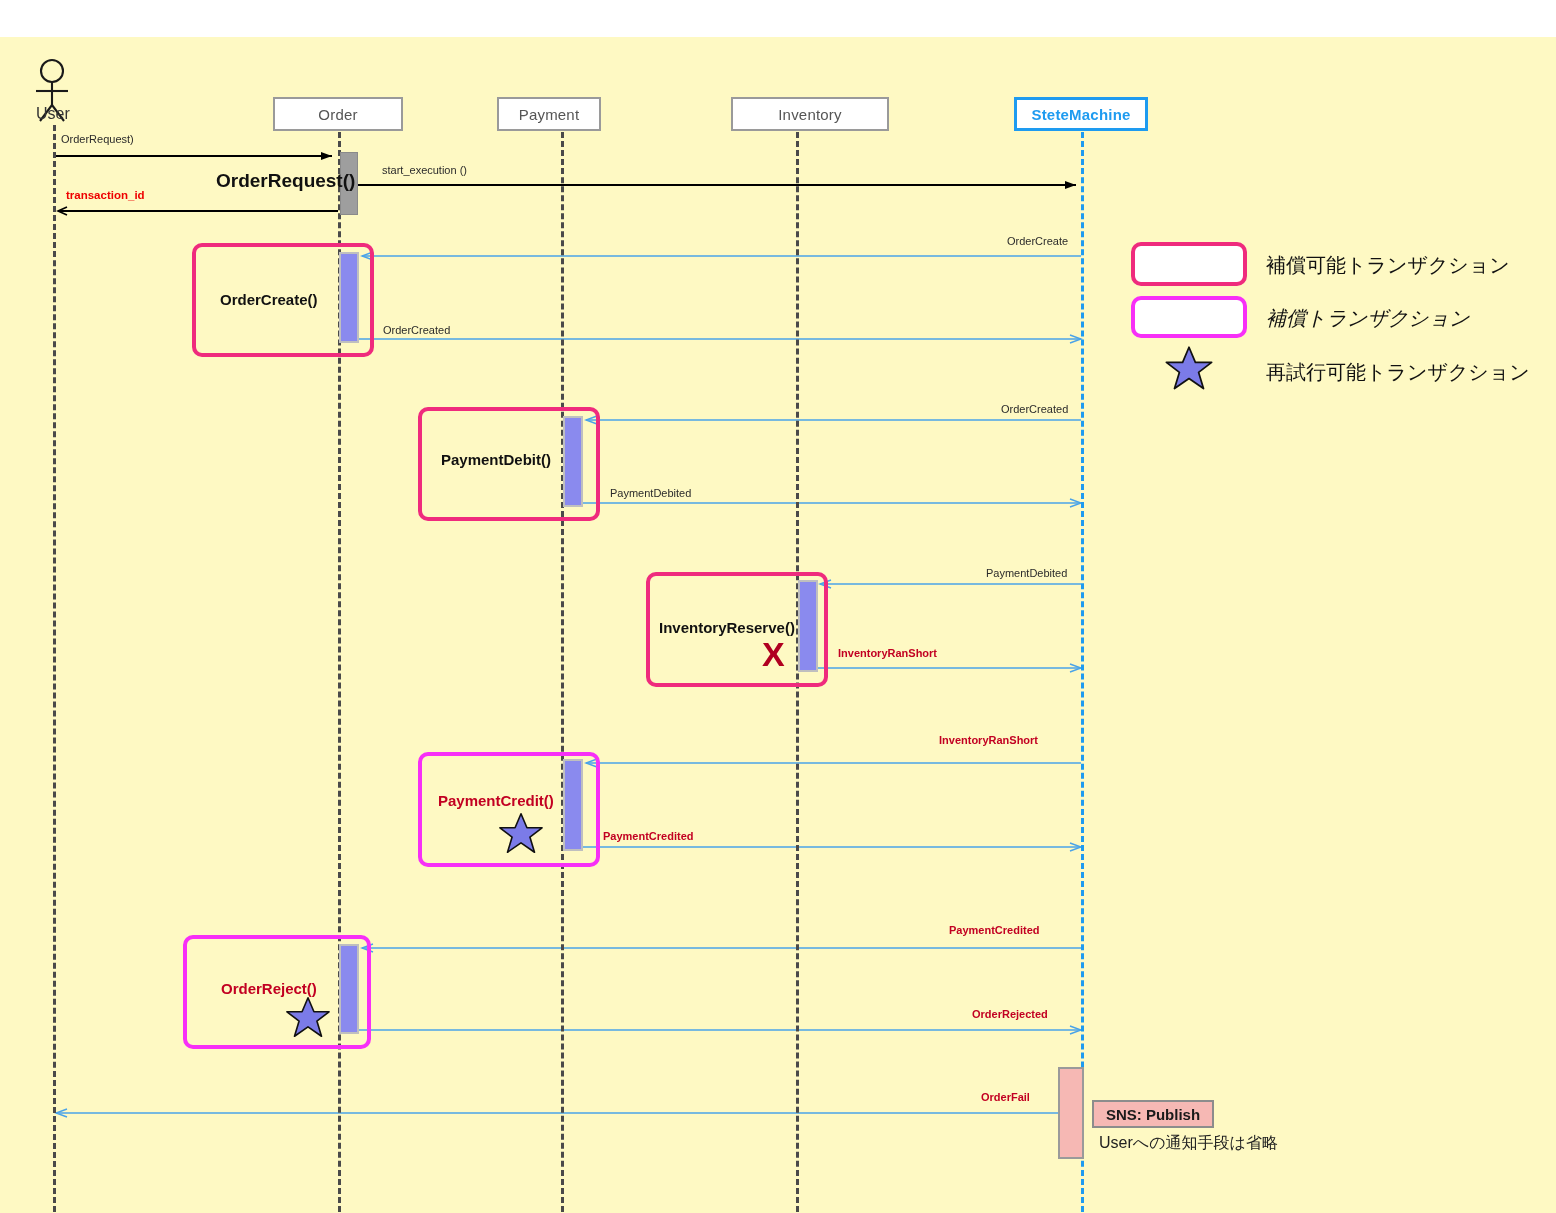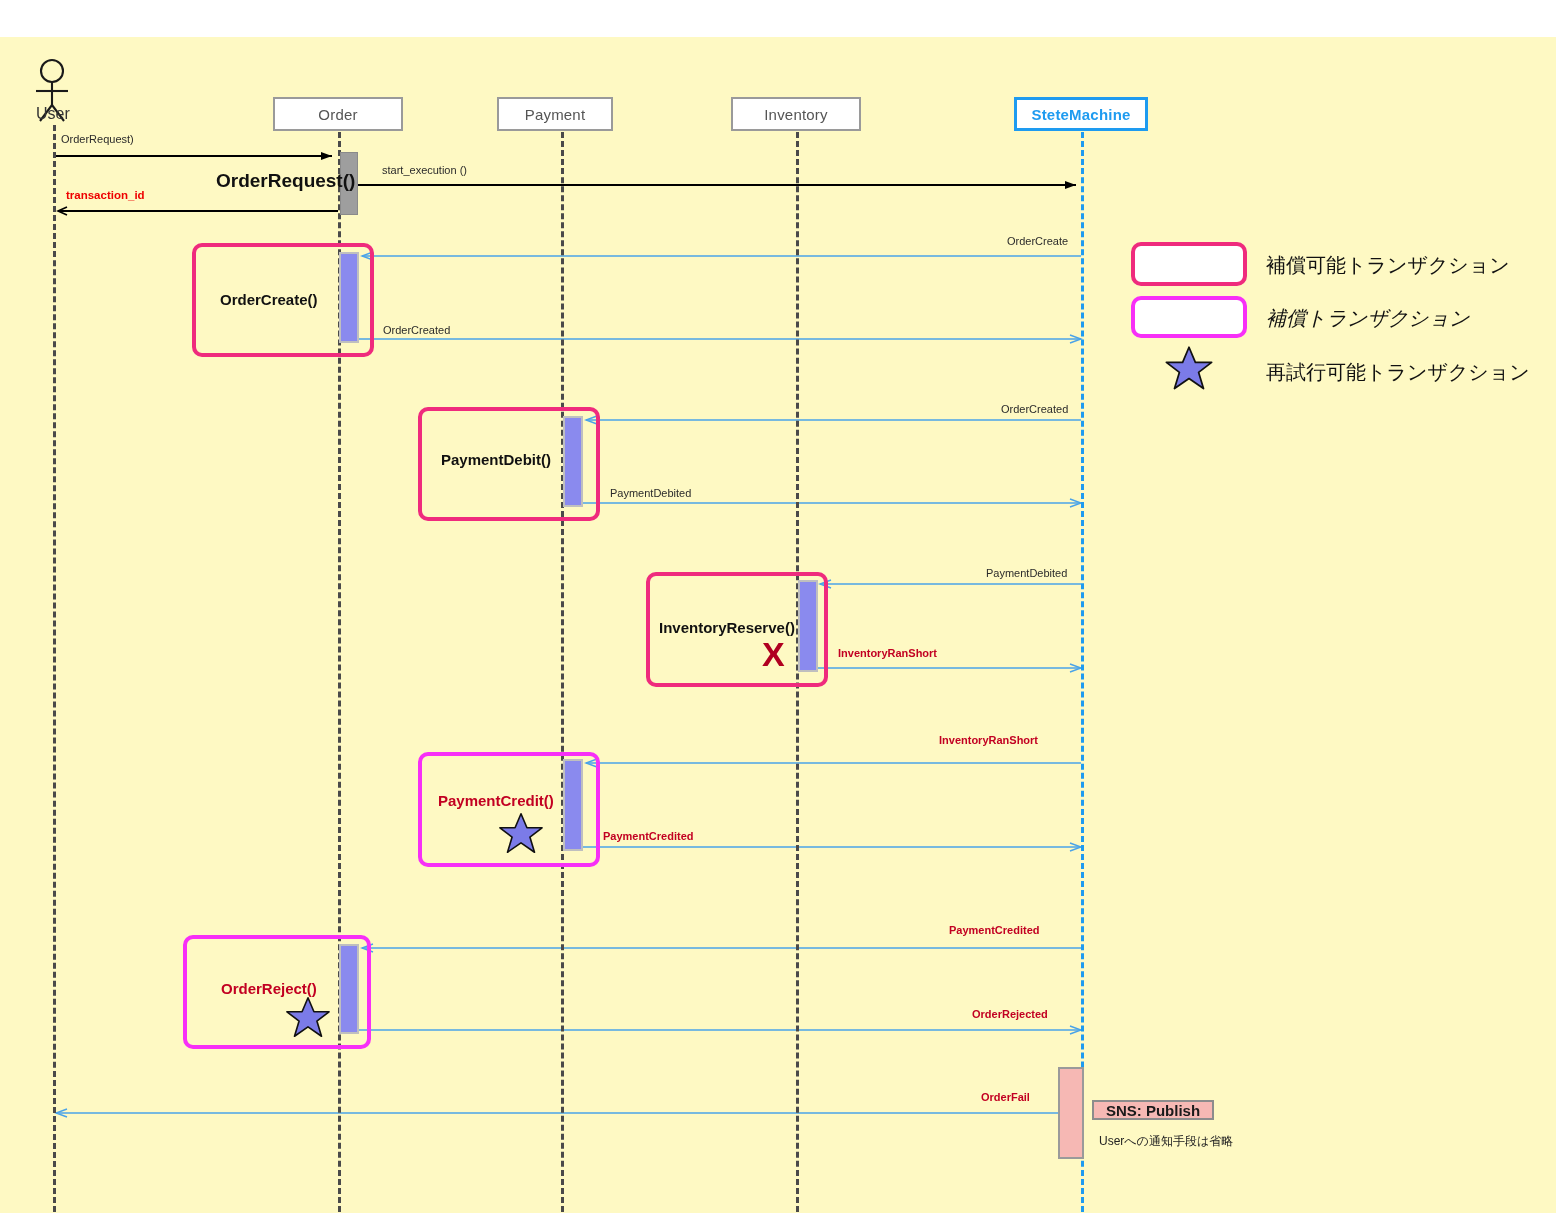--- a/index.html
+++ b/index.html
@@ -35,21 +35,21 @@
   .msg{position:absolute;white-space:nowrap;}
   .msg.small{font-size:11px;color:#2b2b2b;}
   .msg.big{font-size:19px;font-weight:bold;color:#111;}
   .msg.redsm{font-size:11.5px;font-weight:bold;color:#ee0000;}
   .msg.redbig{font-size:11px;font-weight:bold;color:#c20022;}
 
   
   .note-box{position:absolute;box-sizing:border-box;background:#f6b8b4;border:2px solid #8c8c8c;
             display:flex;align-items:center;justify-content:center;
             font-weight:bold;font-size:15px;color:#1a1a1a;}
-  .note-sub{position:absolute;font-size:12px;color:#222;white-space:nowrap;}
+  .note-sub{position:absolute;font-size:16px;color:#222;white-space:nowrap;}
 
   
   .lg-box{position:absolute;box-sizing:border-box;border-radius:10px;background:#fff;}
   .lg-box.compensable{border:4px solid #ef2b7d;}
   .lg-box.compensating{border:4px solid #f72ff7;}
   .lg-text{position:absolute;font-size:20px;color:#111;white-space:nowrap;}
 
   svg.layer{position:absolute;left:0;top:0;width:1556px;height:1213px;pointer-events:none;}
   .xmark{position:absolute;color:#b00020;font-size:34px;font-weight:bold;line-height:1;}
 </style>
@@ -122,24 +122,24 @@
 
   <div class="lifeline" style="left:338px;top:95px;height:1080px;"></div>
   <div class="lifeline" style="left:561px;top:95px;height:1080px;"></div>
   <div class="lifeline" style="left:796px;top:95px;height:1080px;"></div>
   <div class="lifeline sm" style="left:1081px;top:95px;height:1080px;"></div>
   <div class="lifeline" style="left:53px;top:88px;height:1087px;"></div>
 
   <div class="plabel" style="left:273px;top:60px;width:130px;height:34px;">
     <span>Order</span>
   </div>
-  <div class="plabel" style="left:497px;top:60px;width:116px;height:34px;">
+  <div class="plabel" style="left:497px;top:60px;width:104px;height:34px;">
     <span>Payment</span>
   </div>
-  <div class="plabel" style="left:731px;top:60px;width:130px;height:34px;">
+  <div class="plabel" style="left:731px;top:60px;width:158px;height:34px;">
     <span>Inventory</span>
   </div>
   <div class="plabel sm" style="left:1014px;top:60px;width:134px;height:34px;">
     <span>SteteMachine</span>
   </div>
 
   <div class="act gray" style="left:340px;top:115px;width:18px;height:63px;"></div>
   <div class="act purple" style="left:339px;top:215px;width:20px;height:91px;"></div>
   <div class="act purple" style="left:563px;top:379px;width:20px;height:91px;"></div>
   <div class="act purple" style="left:798px;top:543px;width:20px;height:92px;"></div>
@@ -178,21 +178,21 @@
   <div class="msg redbig" style="left:838px;top:610px;">InventoryRanShort</div>
 
   <div class="msg redbig" style="left:939px;top:697px;">InventoryRanShort</div>
   <div class="msg redbig" style="left:603px;top:793px;">PaymentCredited</div>
 
   <div class="msg redbig" style="left:949px;top:887px;">PaymentCredited</div>
   <div class="msg redbig" style="left:972px;top:971px;">OrderRejected</div>
 
   <div class="msg redbig" style="left:981px;top:1054px;">OrderFail</div>
 
-  <div class="note-box" style="left:1092px;top:1063px;width:122px;height:20px;">
+  <div class="note-box" style="left:1092px;top:1063px;width:122px;height:28px;">
     <span>SNS: Publish</span>
   </div>
   <div class="note-sub" style="left:1099px;top:1096px;">Userへの通知手段は省略</div>
 
   <div class="lg-box compensable" style="left:1131px;top:205px;width:116px;height:44px;"></div>
   <div class="lg-text" style="left:1266px;top:215px;">補償可能トランザクション</div>
 
   <div class="lg-box compensating" style="left:1131px;top:259px;width:116px;height:42px;"></div>
   <div class="lg-text" style="left:1266px;top:268px;font-style:italic;">補償トランザクション</div>
 

